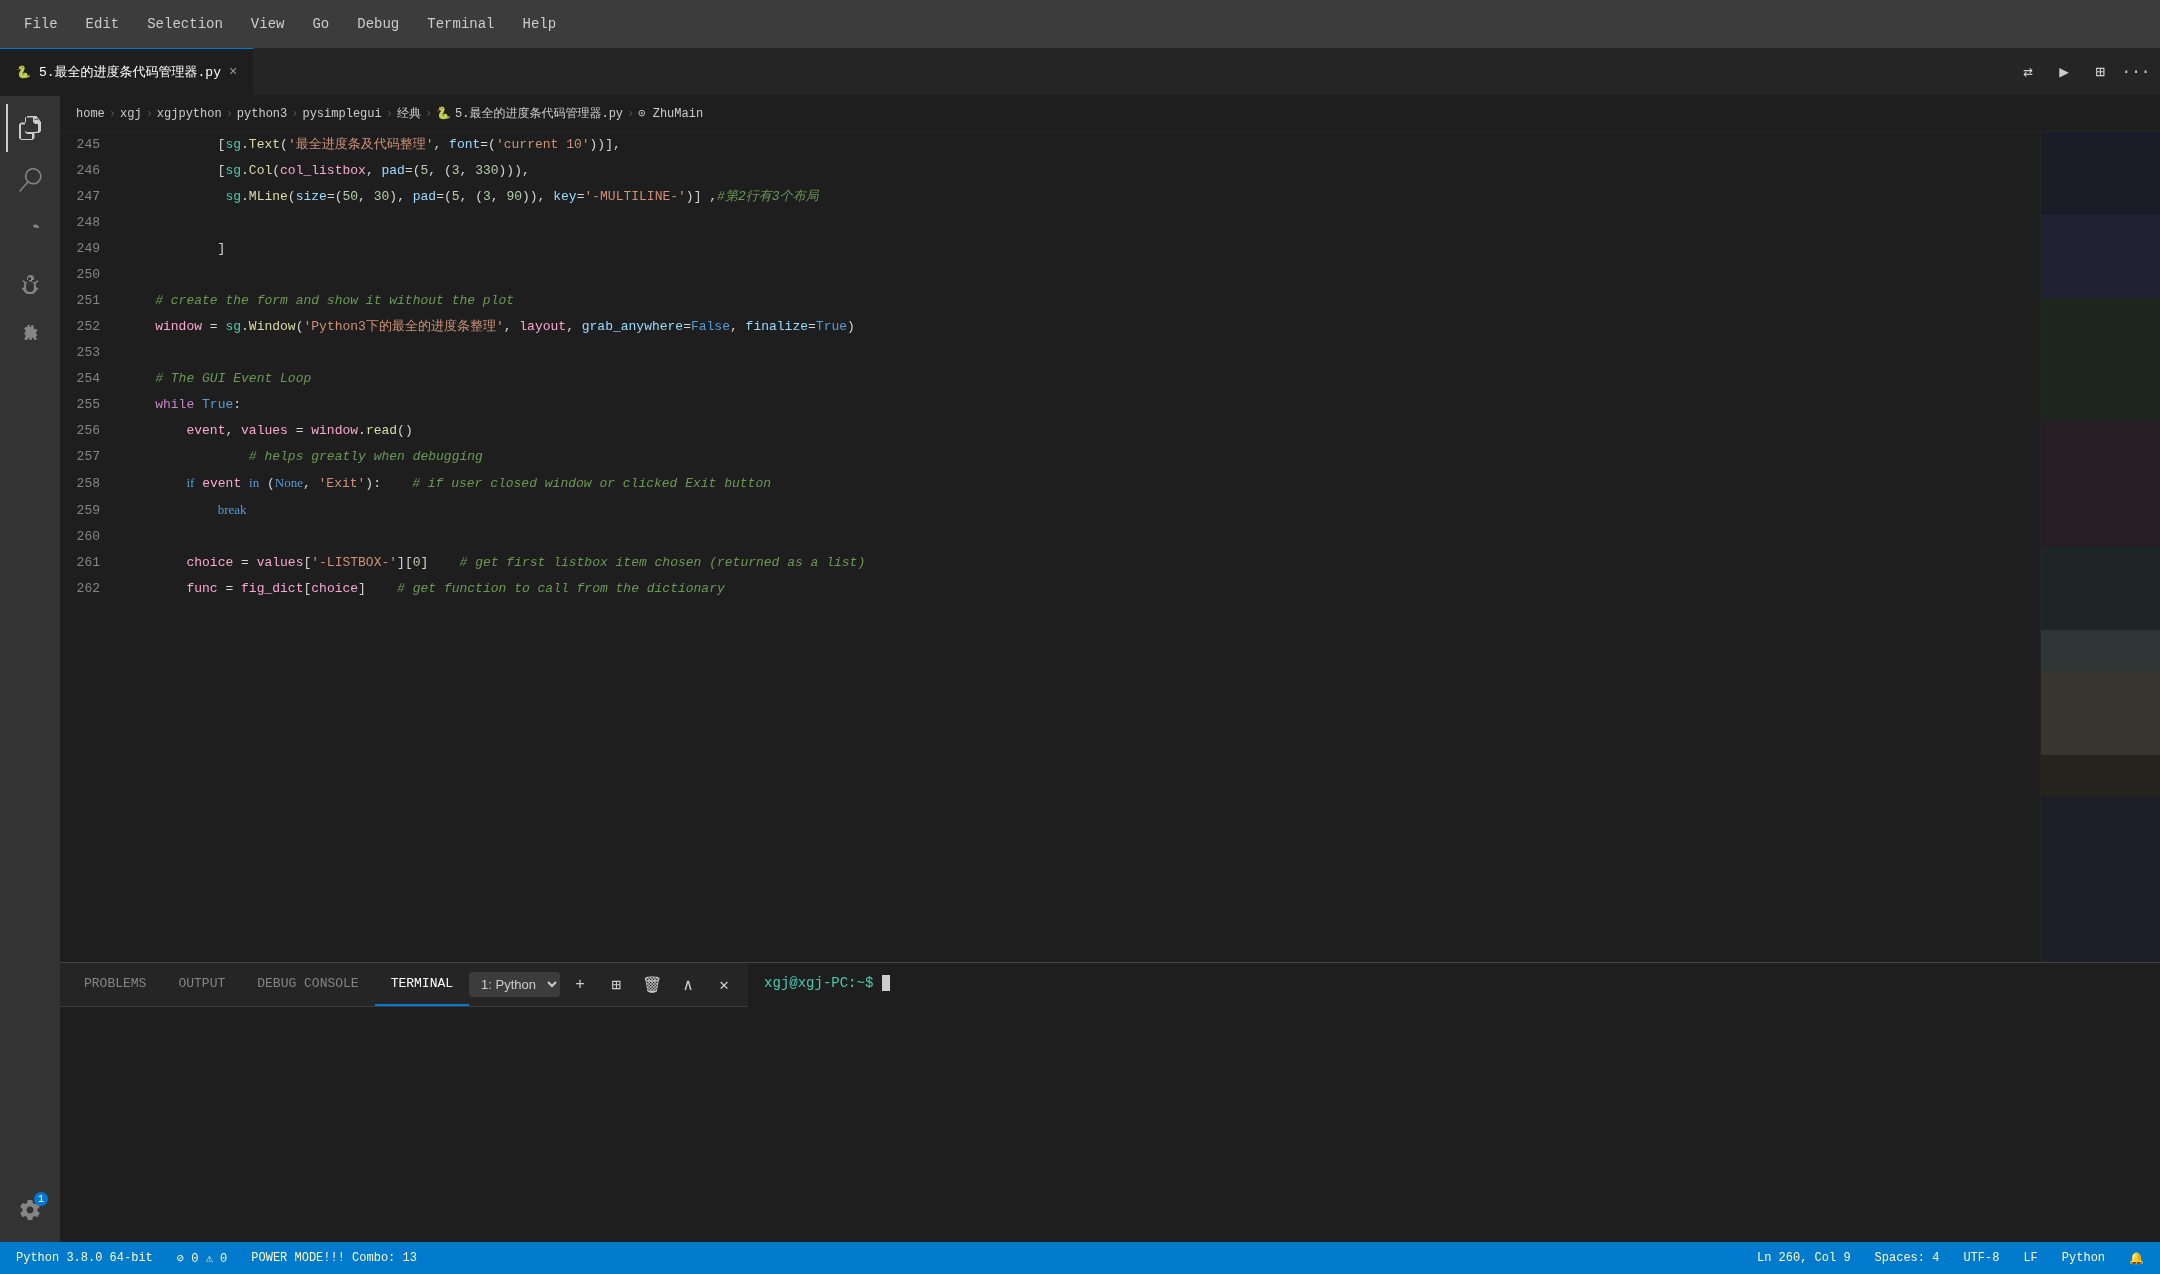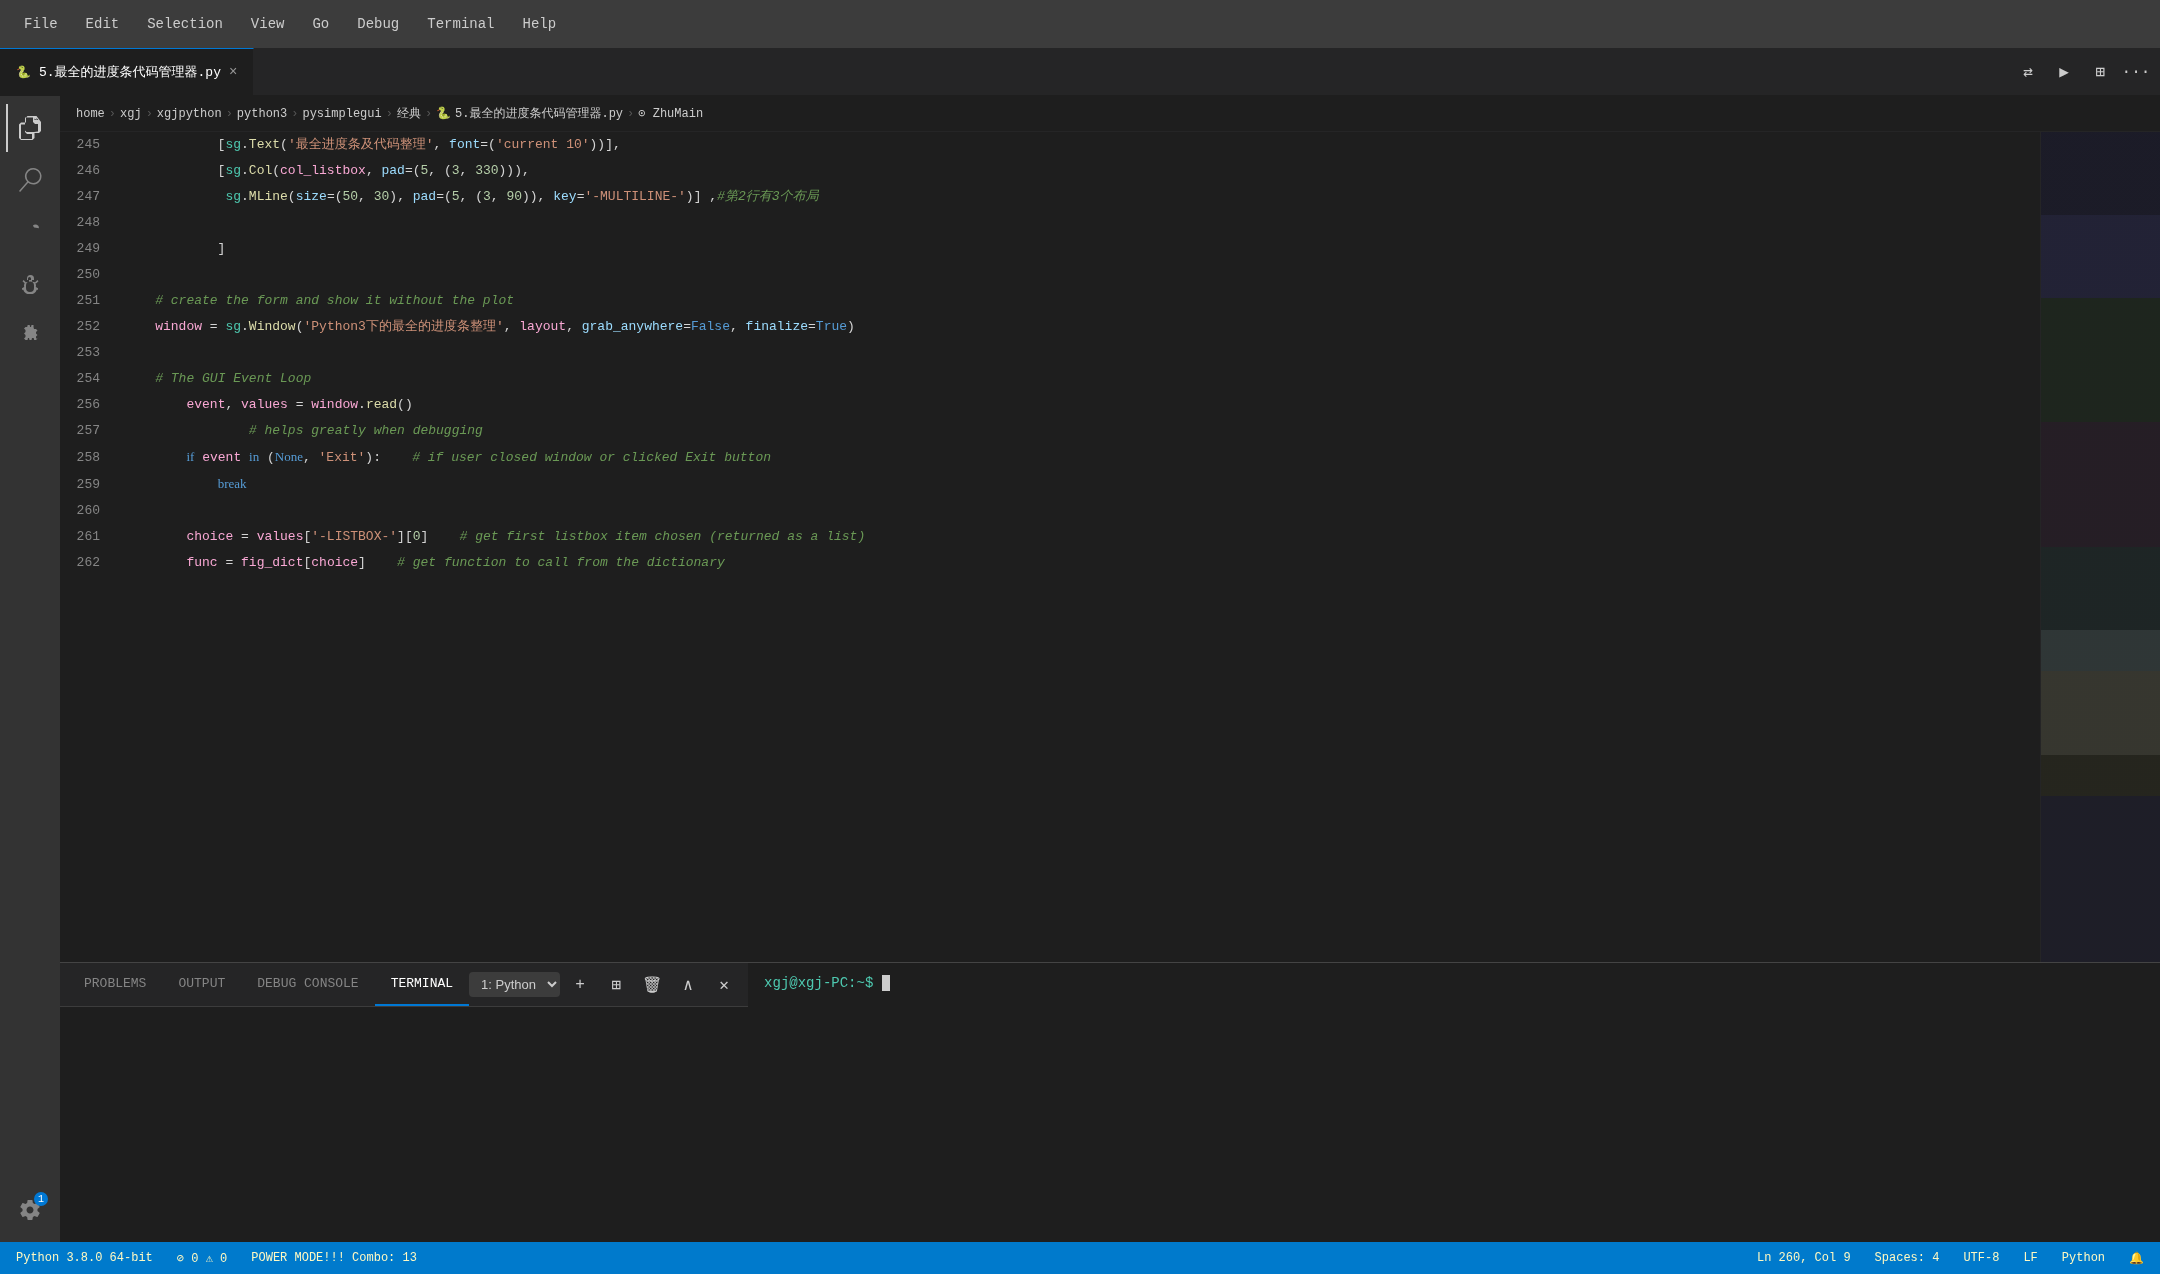--- a/index.html
+++ b/index.html
@@ -479,20 +479,24 @@
             <div class="code-line">
               <span class="line-number">253</span>
               <span class="line-content"></span>
             </div>
 
             <div class="code-line">
               <span class="line-number">254</span>
               <span class="line-content">    <span class="cmt"># The GUI Event Loop</span></span>
             </div>
 
+            <div class="code-line">
+              <span class="line-number">255</span>
+              <span class="line-content">    <span class="kw2">while</span> <span class="bool">True</span>:</span>
+            </div>
 
             <div class="code-line">
               <span class="line-number">256</span>
               <span class="line-content">        <span class="var">event</span>, <span class="var">values</span> = <span class="var">window</span>.<span class="fn">read</span>()</span>
             </div>
 
             <div class="code-line">
               <span class="line-number">257</span>
               <span class="line-content">                <span class="cmt"># helps greatly when debugging</span></span>
             </div>

